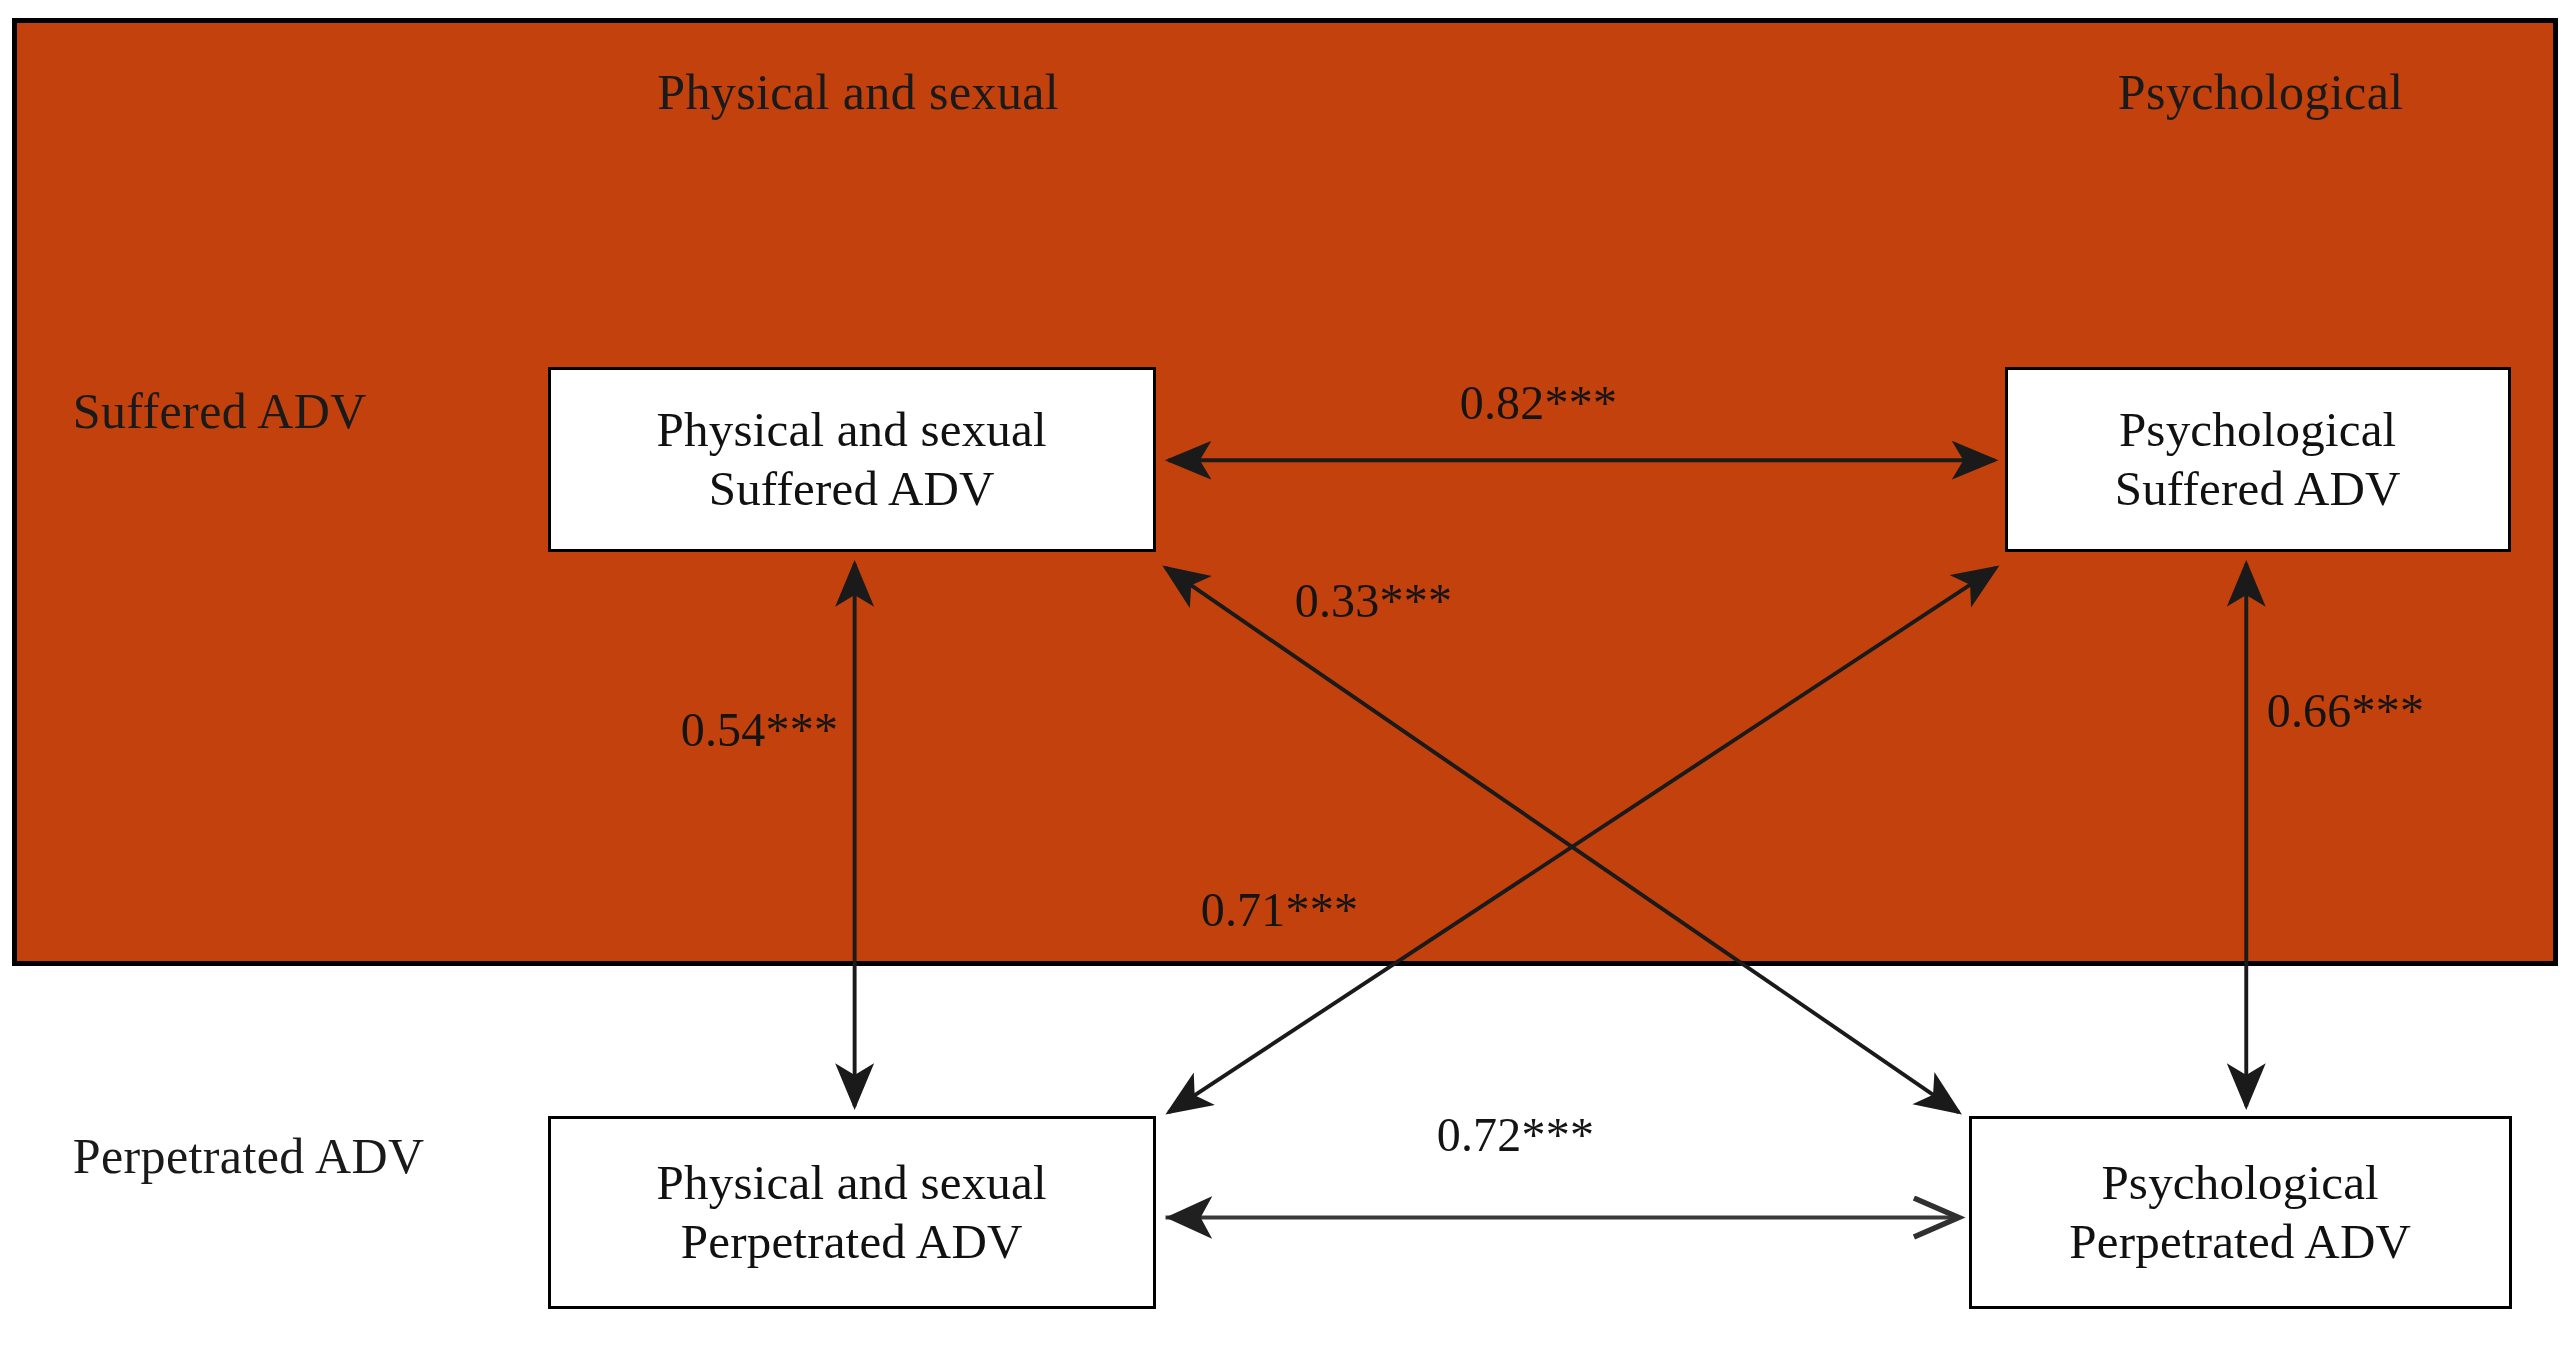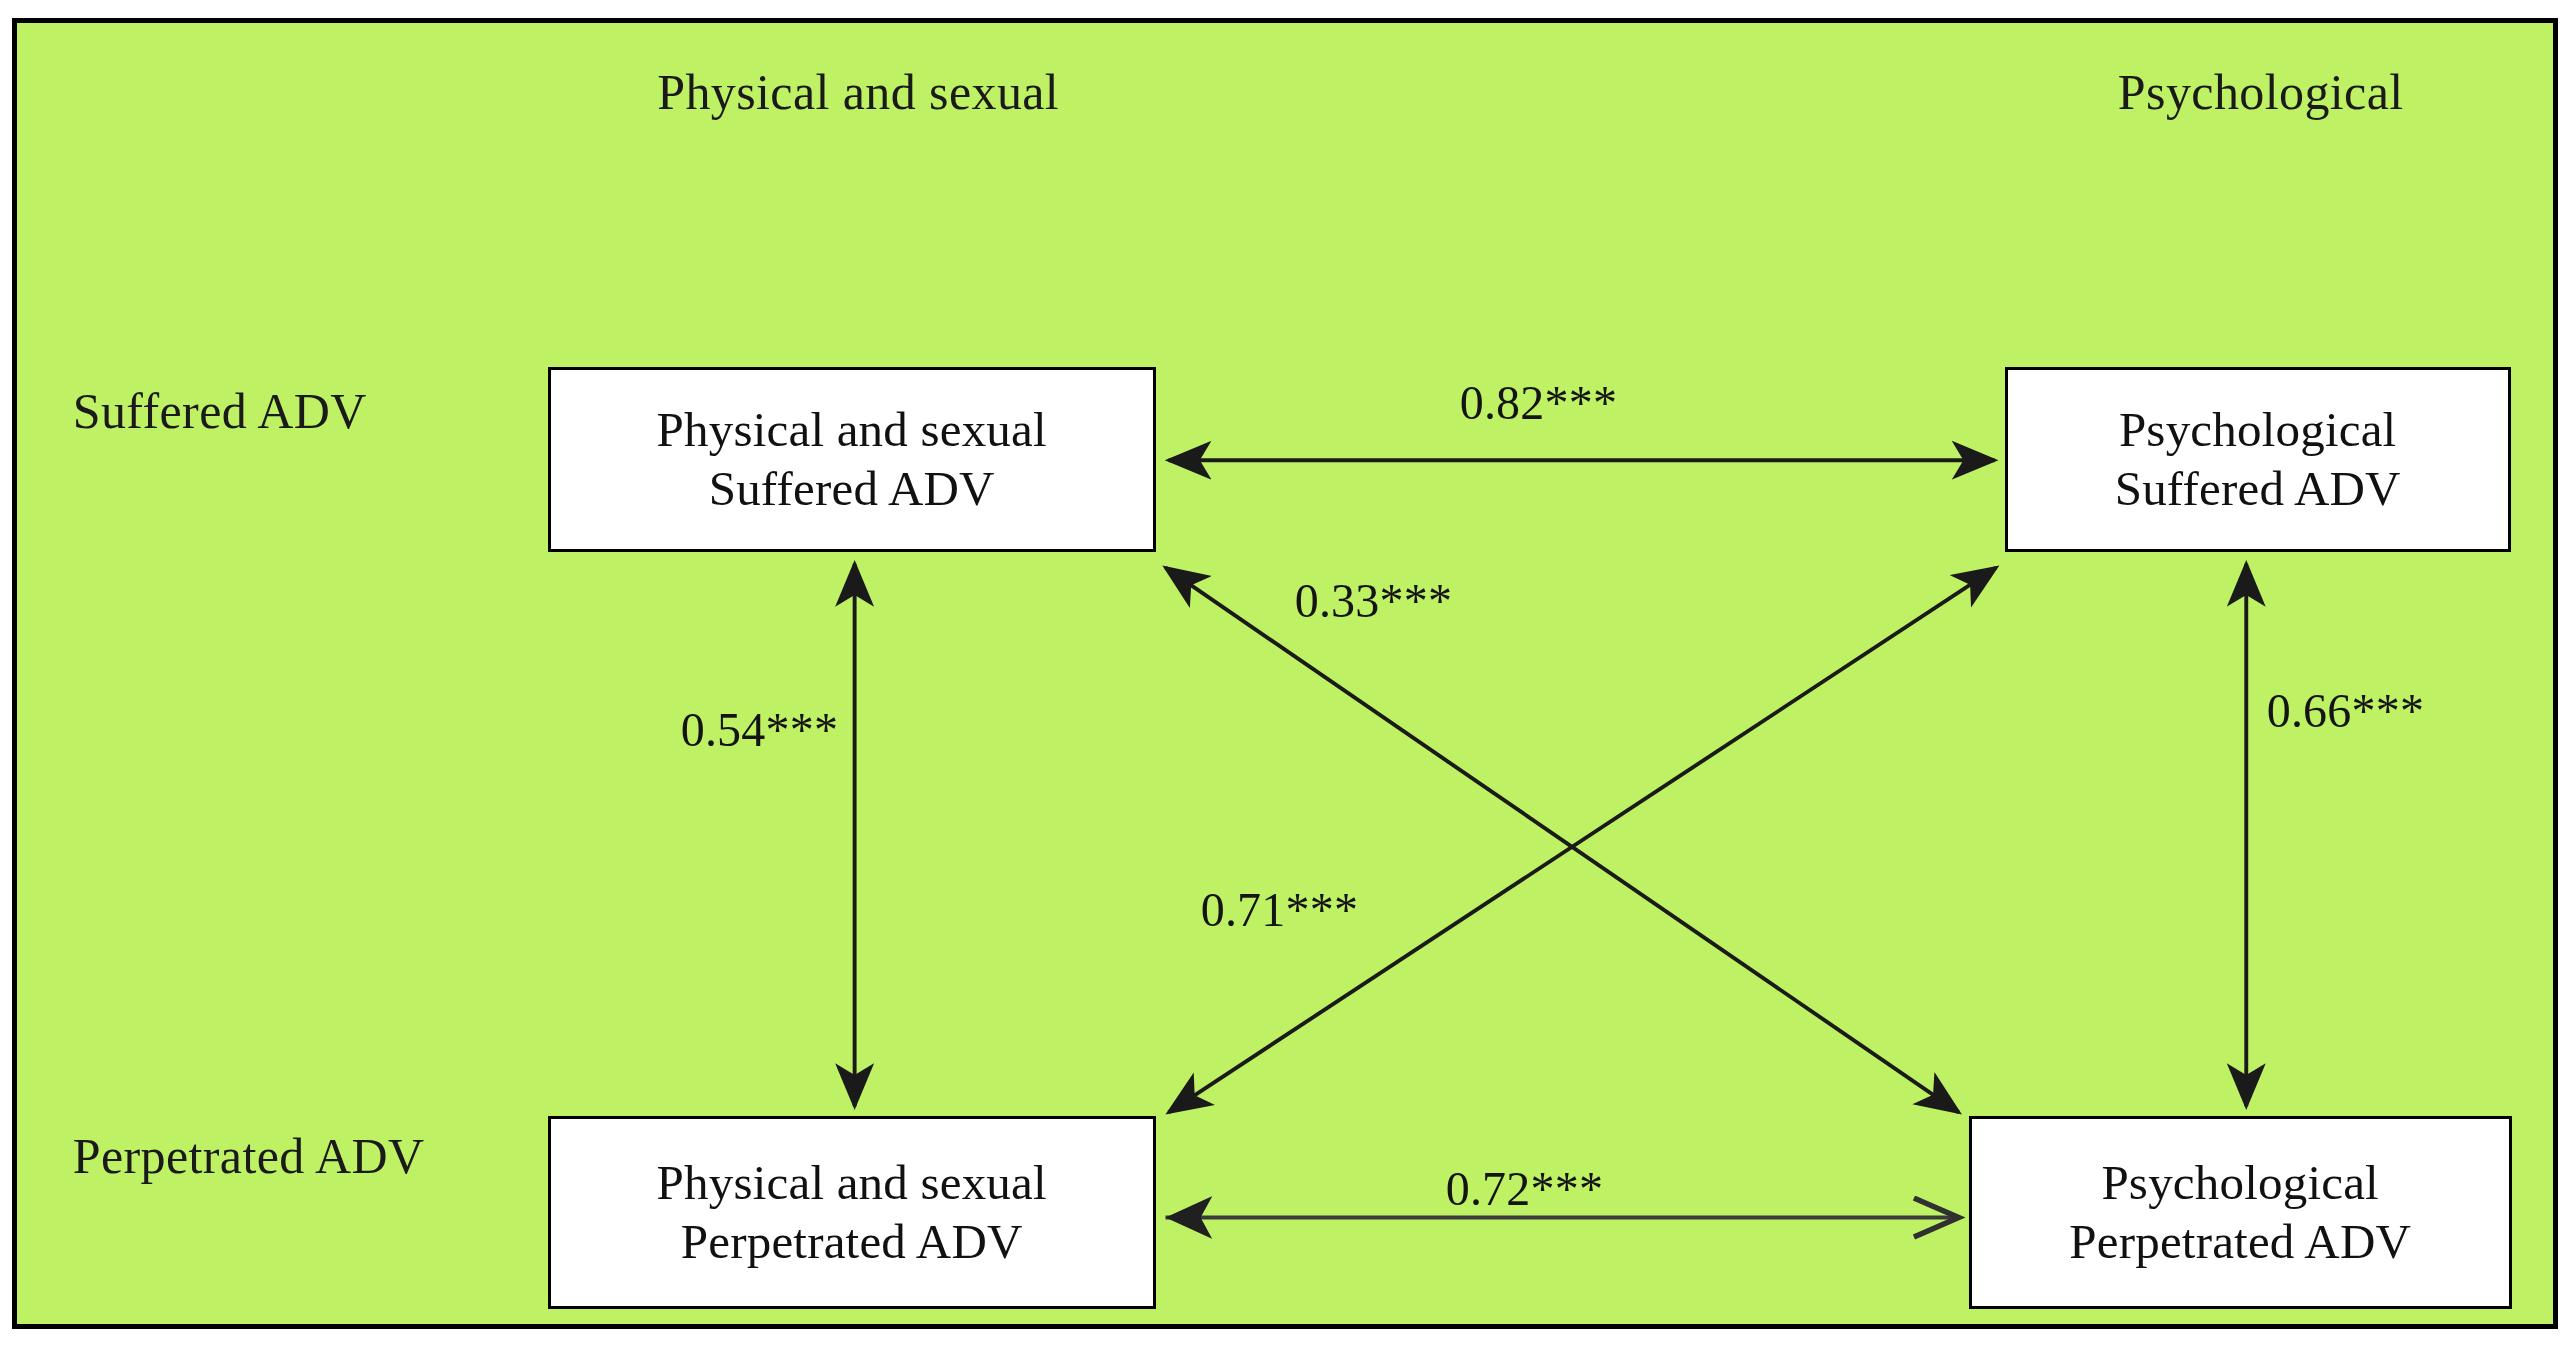--- a/index.html
+++ b/index.html
@@ -13,24 +13,24 @@
     height: 1352px;
     background: #ffffff;
     font-family: "Liberation Serif", "DejaVu Serif", serif;
     overflow: hidden;
   }
   #frame {
     position: absolute;
     left: 11.7px;
     top: 18px;
     width: 2546px;
-    height: 1311px;
+    height: 948px;
     border: 5.5px solid #000000;
     box-sizing: border-box;
-    background: #bef264;
+    background: #c2410c;
   }
   .col-header {
     position: absolute;
     font-size: 50px;
     color: #1a1a1a;
     line-height: 1.12;
     text-align: center;
     white-space: nowrap;
     letter-spacing: 0.4px;
   }
@@ -86,21 +86,21 @@
     color: #141414;
     white-space: nowrap;
     z-index: 4;
     letter-spacing: 0.2px;
   }
   #label-061 { left: 1443px; top: 352px; }
   #label-057 { left: 1278px; top: 550px; }
   #label-054 { left: 623px;  top: 679px; margin-left: 41px; }
   #label-066 { left: 2250px; top: 660px; }
   #label-040 { left: 1184px; top: 859px; }
-  #label-072 { left: 1420px; top: 1138px; margin-left: 9px; }
+  #label-072 { left: 1420px; top: 1084px; }
 </style>
 </head>
 <body>
 
 <div id="page">
   <div id="frame">
 
     <div class="col-header" id="col-header-left">Physical and sexual</div>
     <div class="col-header" id="col-header-right">Psychological</div>
 

